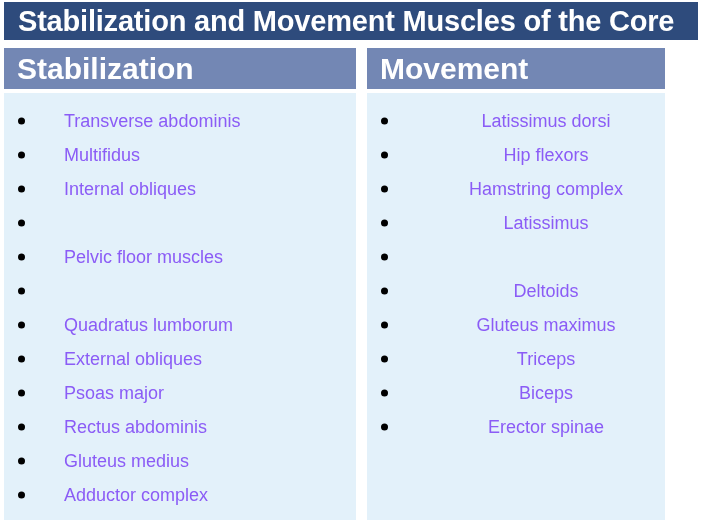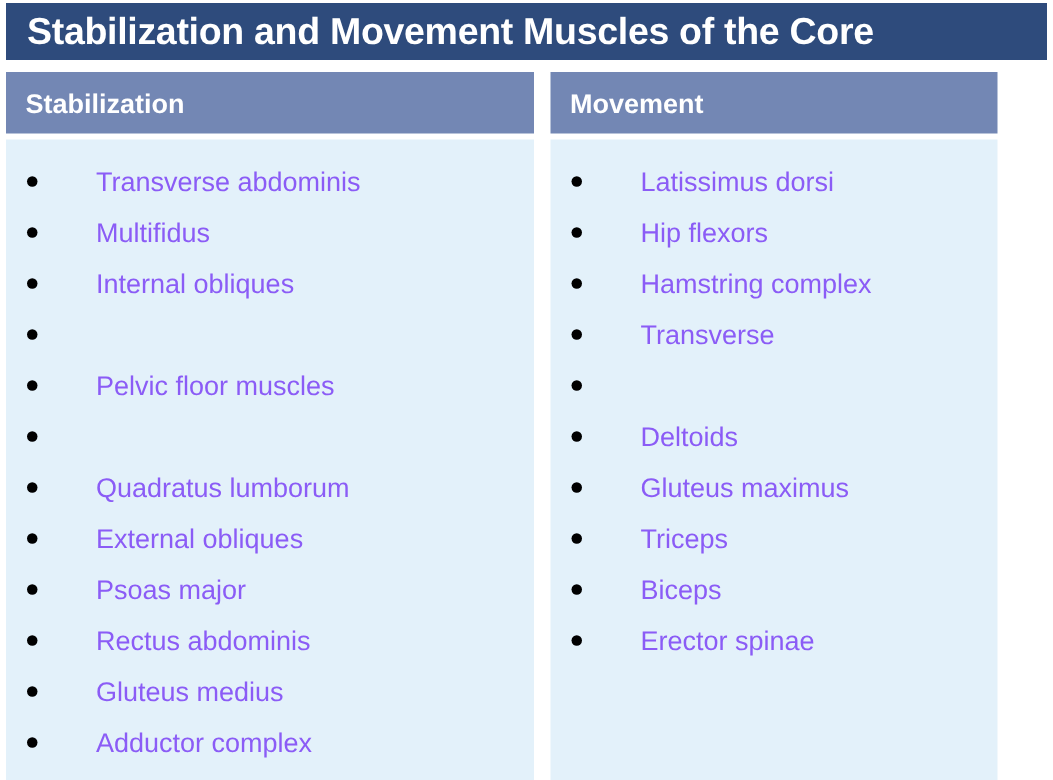--- a/index.html
+++ b/index.html
@@ -29,21 +29,21 @@
     width: 694px;
     height: 38px;
     background: #2e4b7c;
     display: flex;
     align-items: center;
     box-sizing: border-box;
     padding-left: 14px;
   }
   .title-text {
     color: #ffffff;
-    font-size: 25px;
+    font-size: 29px;
     font-weight: bold;
     letter-spacing: -0.2px;
     line-height: 1;
     white-space: nowrap;
   }
 
   
   .columns {
     position: absolute;
     left: 4px;
@@ -52,34 +52,34 @@
     height: 472px;
     display: flex;
     gap: 11px;
   }
   .col {
     display: flex;
     flex-direction: column;
     height: 100%;
   }
   .col-left  { width: 352px; }
-  .col-right { width: 298px; }
+  .col-right { width: 298px; text-align: center; }
 
   .col-header {
     height: 41px;
     background: #7387b4;
     display: flex;
     align-items: center;
     padding-left: 13px;
     box-sizing: border-box;
     flex: 0 0 auto;
   }
   .col-header-text {
     color: #ffffff;
-    font-size: 18px;
+    font-size: 30px;
     font-weight: bold;
     line-height: 1;
     white-space: nowrap;
   }
 
   .col-body {
     flex: 1 1 auto;
     background: #e3f1fa;
     margin-top: 4px;
     padding-top: 11px;
@@ -147,21 +147,21 @@
 
     <div class="col col-right">
       <div class="col-header">
         <span class="col-header-text">Movement</span>
       </div>
       <div class="col-body">
         <ul class="item-list">
           <li class="item"><span class="bullet"></span><span>Latissimus dorsi</span></li>
           <li class="item"><span class="bullet"></span><span>Hip flexors</span></li>
           <li class="item"><span class="bullet"></span><span>Hamstring complex</span></li>
-          <li class="item"><span class="bullet"></span><span>Transverse</span></li>
+          <li class="item"><span class="bullet"></span><span>Latissimus</span></li>
           <li class="item"><span class="bullet"></span></li>
           <li class="item"><span class="bullet"></span><span>Deltoids</span></li>
           <li class="item"><span class="bullet"></span><span>Gluteus maximus</span></li>
           <li class="item"><span class="bullet"></span><span>Triceps</span></li>
           <li class="item"><span class="bullet"></span><span>Biceps</span></li>
           <li class="item"><span class="bullet"></span><span>Erector spinae</span></li>
         </ul>
       </div>
     </div>
 

